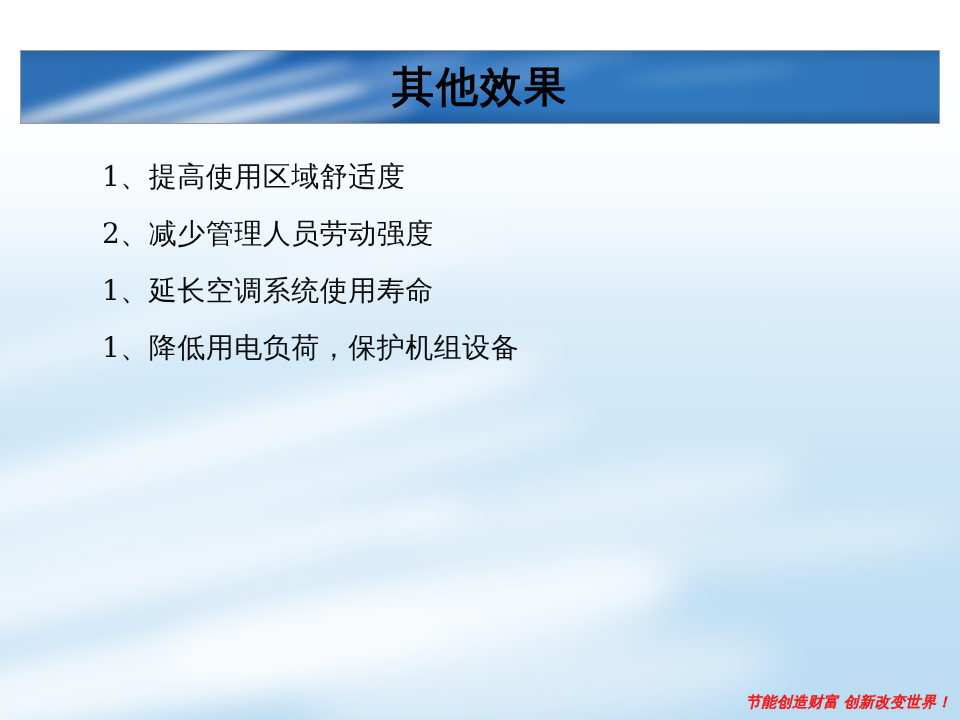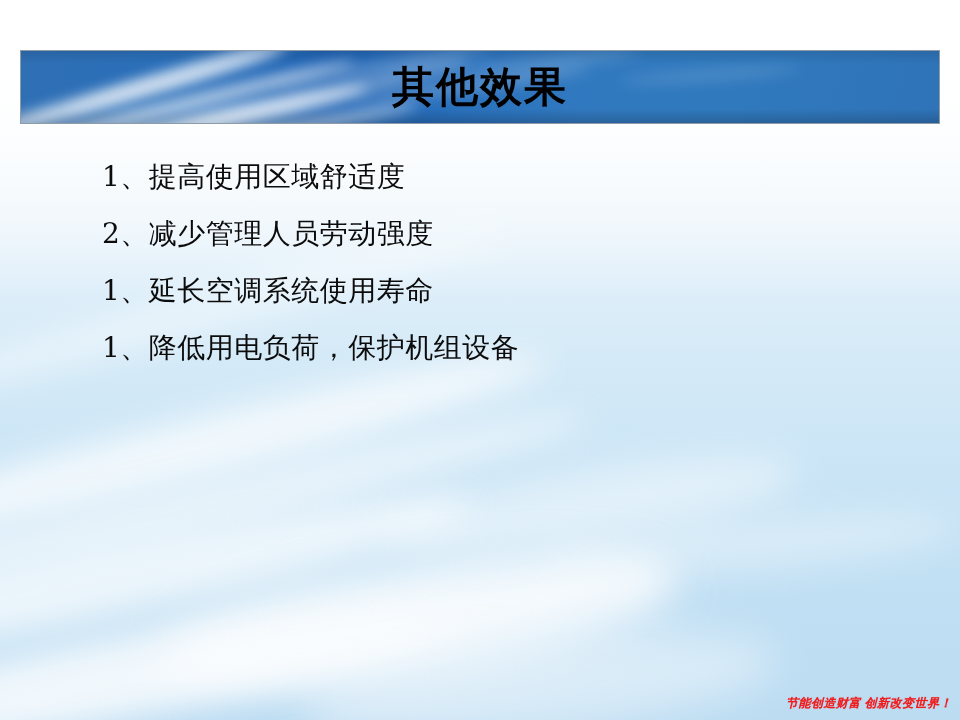--- a/index.html
+++ b/index.html
@@ -135,22 +135,22 @@
     color: #0c0c0c;
     white-space: nowrap;
     letter-spacing: 0.5px;
   }
 
   
   .footer-slogan {
     position: absolute;
     right: 8px;
     bottom: 8px;
-    font-family: Liberation Serif, serif;
-    font-size: 12px;
+    font-family: Liberation Sans, sans-serif;
+    font-size: 15px;
     font-weight: bold;
     font-style: italic;
     color: #ef1c1c;
     letter-spacing: 0.5px;
     white-space: nowrap;
     text-shadow: 0 0 1px rgba(255,0,0,0.45);
   }
 </style>
 </head>
 <body>

